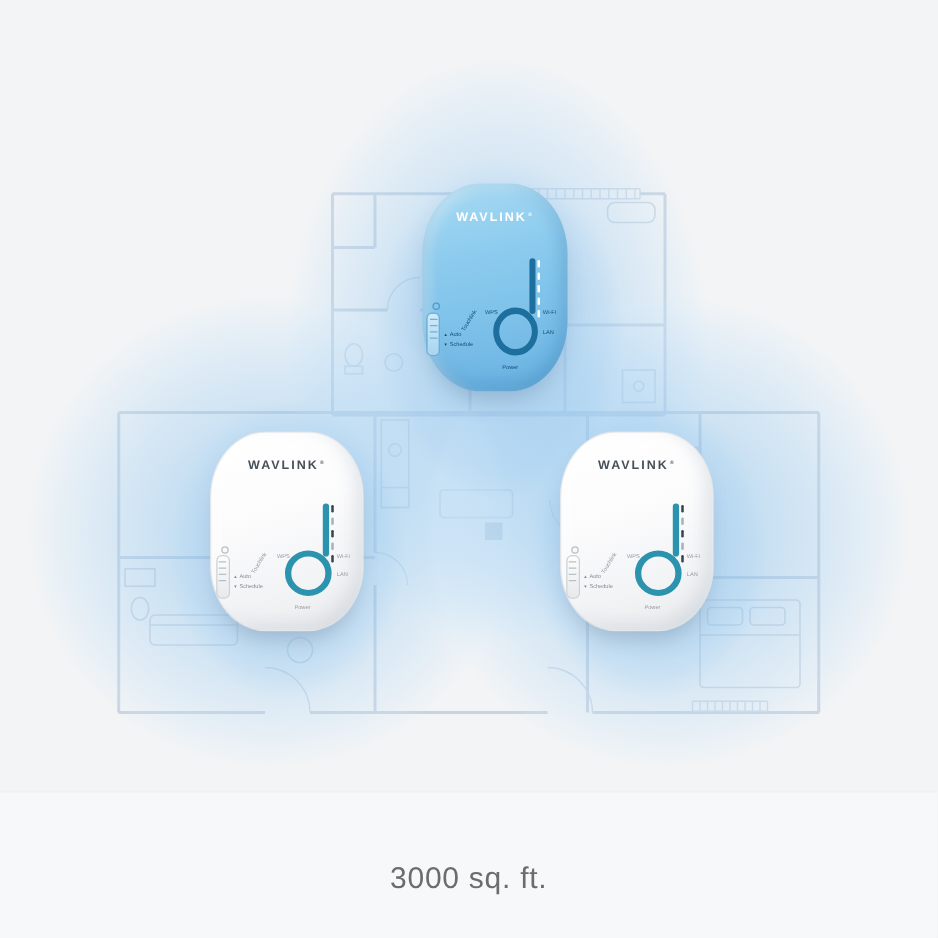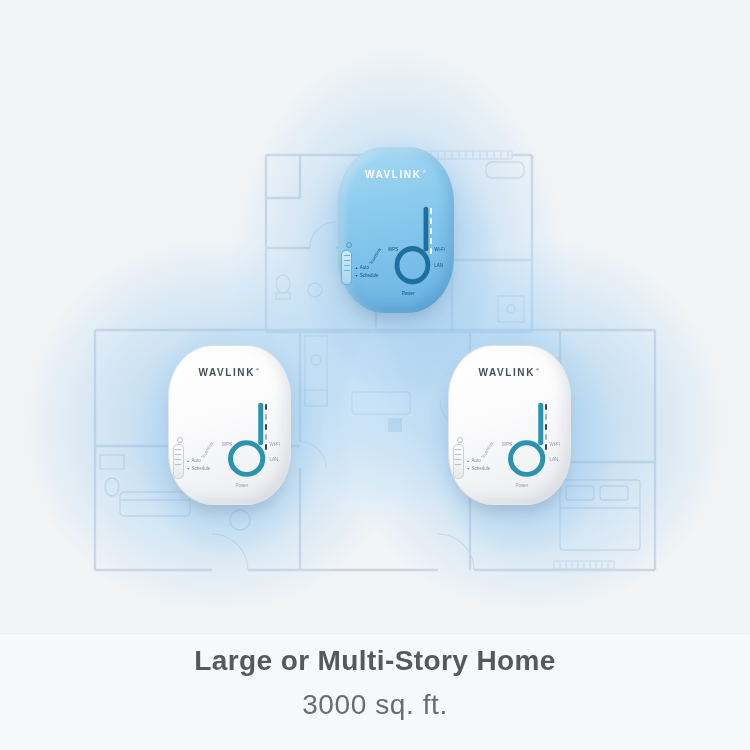--- a/index.html
+++ b/index.html
@@ -91,21 +91,21 @@
   .sw-labels{position:absolute;left:14.5%;top:70.5%;font-size:4.5px;line-height:8px;white-space:nowrap;}
   .d-top .sw-labels{color:rgba(12,75,115,.95);}
   .white .sw-labels{color:#858e96;}
   .sw-labels .mk{font-size:3.5px;margin-right:1.5px;}
 
   
   .bottom-band{position:absolute;left:0;top:633px;width:750px;height:117px;z-index:4;
     background:rgba(255,255,255,.38);border-top:1px solid rgba(0,0,0,.03);}
   .caption{position:absolute;left:0;width:750px;text-align:center;z-index:6;}
   .cap-title{top:645px;font-size:28px;font-weight:bold;color:#57585a;letter-spacing:.4px;}
-  .cap-sub{top:689px;font-size:28px;color:#6b6c6e;letter-spacing:.6px;}
+  .cap-sub{top:689px;font-size:24px;color:#6b6c6e;letter-spacing:.6px;}
 </style>
 </head>
 <body>
 
 <div class="stage">
 
   <svg class="floorplan" width="750" height="750" viewBox="0 0 750 750">
     <g opacity="0.85">
 
       <path class="fp-wall" d="M266 155 H424 M512 155 H532 M266 155 V332 M532 155 V332 M266 332 H532
@@ -249,16 +249,15 @@
         <i></i>
         <i></i>
       </div>
     <div class="sw-labels">
       <div><span class="mk">▲</span><span>Auto</span></div>
       <div><span class="mk">▼</span><span>Schedule</span></div>
     </div>
   </div>
 
   <div class="bottom-band"></div>
-  <div class="caption cap-title">Large or Multi-Story Home</div>
   <div class="caption cap-sub">3000 sq. ft.</div>
 
 </div>
 
 </body></html>

